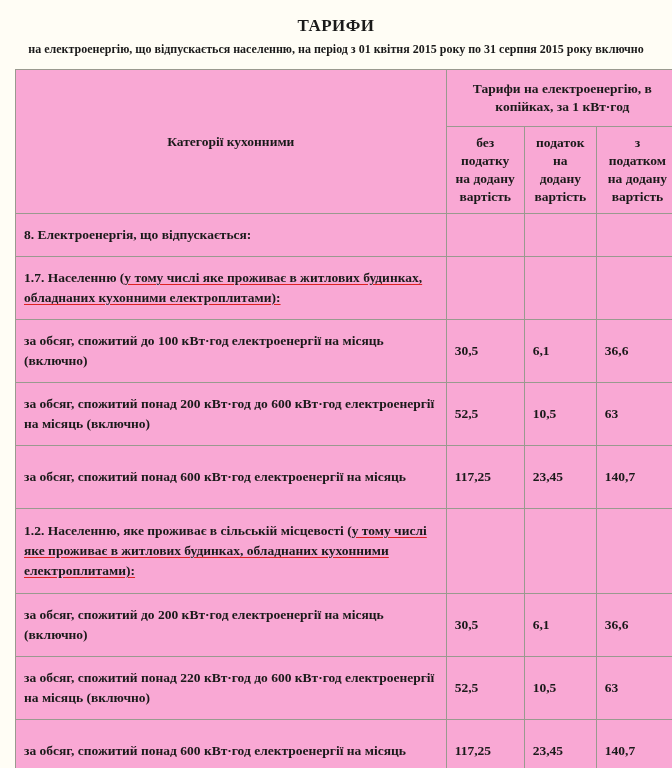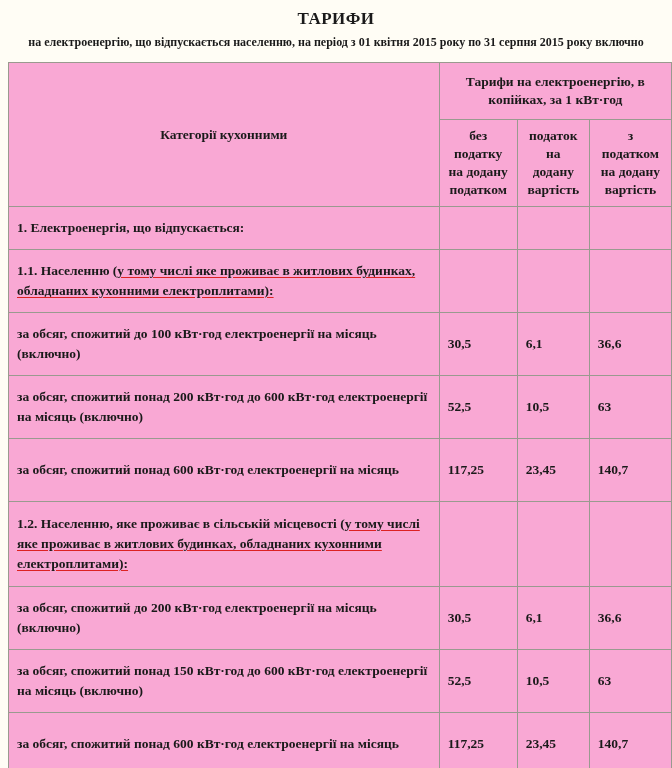--- a/index.html
+++ b/index.html
@@ -11,21 +11,21 @@
     height: 768px;
     background: #fffdf5;
     font-family: "Liberation Serif", serif;
     color: #1a1a1a;
     overflow: hidden;
   }
   .page {
     width: 672px;
     height: 768px;
     box-sizing: border-box;
-    padding: 4px;
+    padding: 11px;
     position: relative;
   }
   .title-block {
     text-align: center;
     padding: 4px 6px 0 6px;
   }
   .title-main {
     font-size: 17px;
     font-weight: bold;
     line-height: 22px;
@@ -101,36 +101,36 @@
       <col class="col-n1">
       <col class="col-n2">
       <col class="col-n3">
     </colgroup>
     <thead>
       <tr>
         <th class="head-cat" rowspan="2">Категорії кухонними</th>
         <th class="head-tar" colspan="3">Тарифи на електроенергію, в копійках, за 1 кВт·год</th>
       </tr>
       <tr>
-        <th class="head-sub">без податку на додану податком</th>
+        <th class="head-sub">без податку на додану вартість</th>
         <th class="head-sub">податок на додану вартість</th>
         <th class="head-sub">з податком на додану вартість</th>
       </tr>
     </thead>
     <tbody>
 
       <tr>
-        <td class="cat">1. Електроенергія, що відпускається:</td>
+        <td class="cat">8. Електроенергія, що відпускається:</td>
         <td class="num"></td>
         <td class="num"></td>
         <td class="num"></td>
       </tr>
 
       <tr class="row-tall">
-        <td class="cat"><span>1.1. Населенню (</span><span class="u-red">у тому числі яке проживає в житлових будинках, обладнаних кухонними електроплитами):</span></td>
+        <td class="cat"><span>1.7. Населенню (</span><span class="u-red">у тому числі яке проживає в житлових будинках, обладнаних кухонними електроплитами):</span></td>
         <td class="num"></td>
         <td class="num"></td>
         <td class="num"></td>
       </tr>
 
       <tr class="row-tall">
         <td class="cat">за обсяг, спожитий до 100 кВт·год електроенергії на місяць (включно)</td>
         <td class="num">30,5</td>
         <td class="num">6,1</td>
         <td class="num">36,6</td>
@@ -158,21 +158,21 @@
       </tr>
 
       <tr class="row-tall">
         <td class="cat">за обсяг, спожитий до 200 кВт·год електроенергії на місяць (включно)</td>
         <td class="num">30,5</td>
         <td class="num">6,1</td>
         <td class="num">36,6</td>
       </tr>
 
       <tr class="row-tall">
-        <td class="cat">за обсяг, спожитий понад 150 кВт·год до 600 кВт·год електроенергії на місяць (включно)</td>
+        <td class="cat">за обсяг, спожитий понад 220 кВт·год до 600 кВт·год електроенергії на місяць (включно)</td>
         <td class="num">52,5</td>
         <td class="num">10,5</td>
         <td class="num">63</td>
       </tr>
 
       <tr class="row-tall">
         <td class="cat">за обсяг, спожитий понад 600 кВт·год електроенергії на місяць</td>
         <td class="num">117,25</td>
         <td class="num">23,45</td>
         <td class="num">140,7</td>

